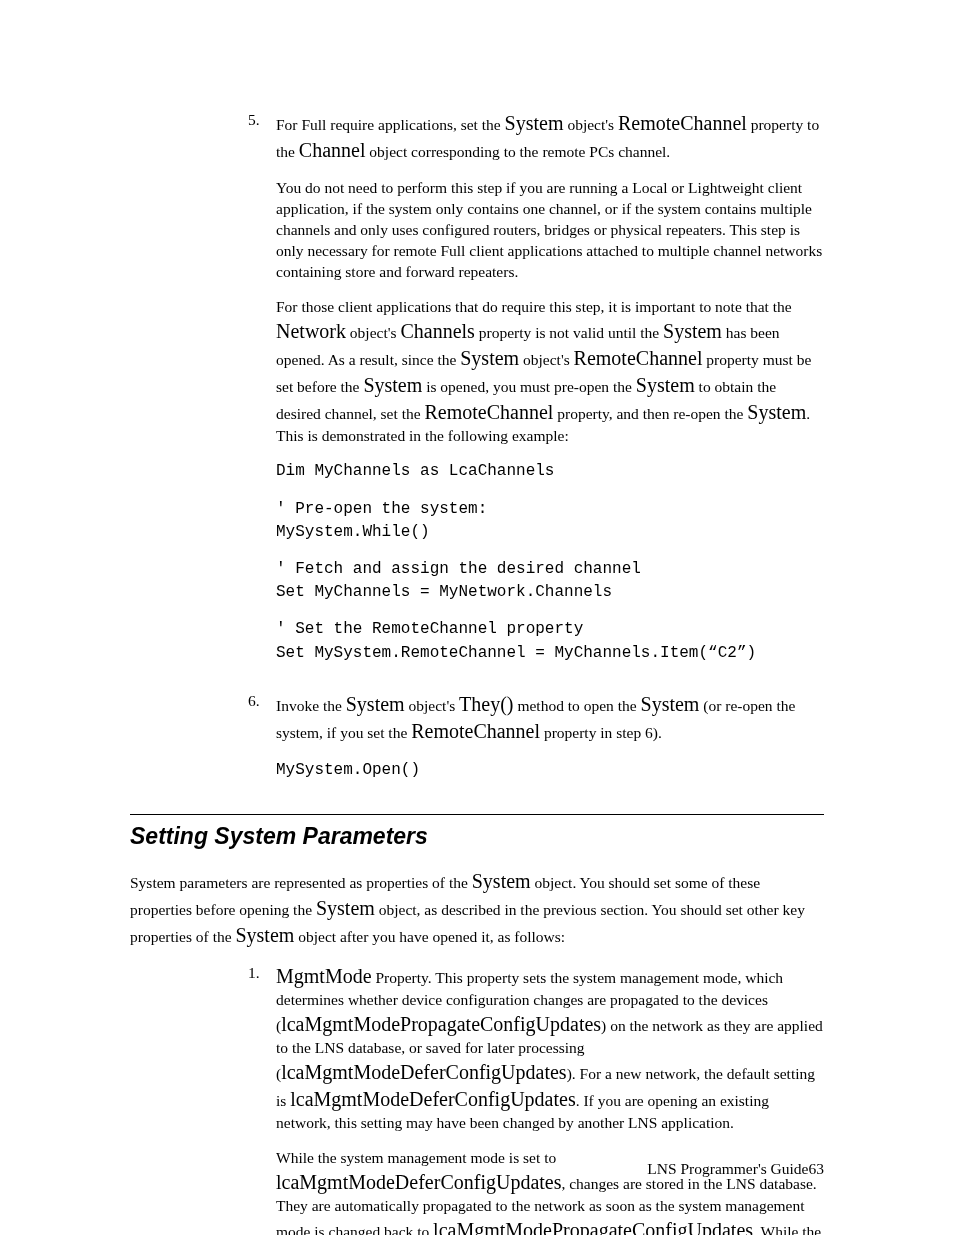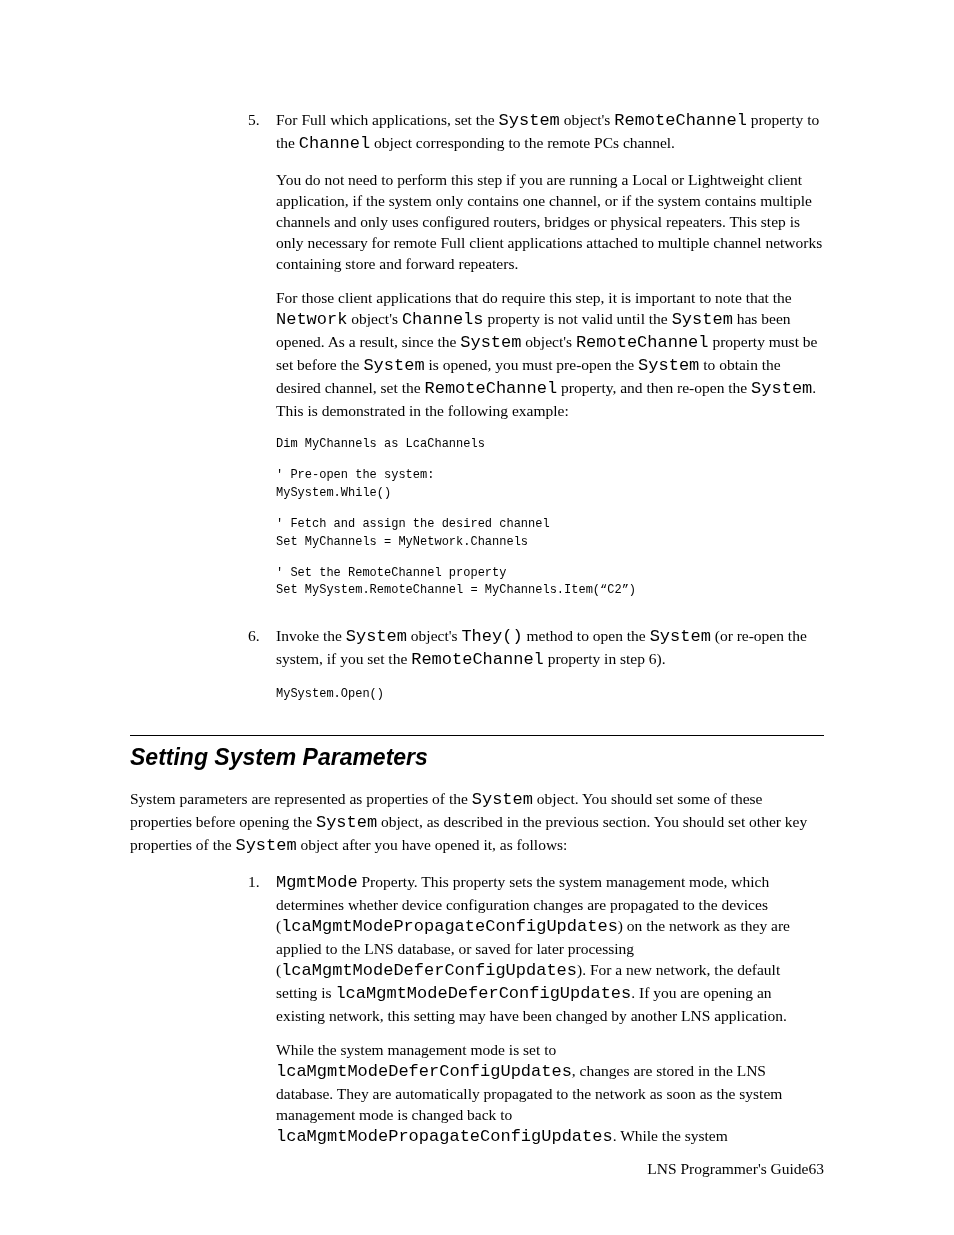--- a/index.html
+++ b/index.html
@@ -11,38 +11,38 @@
   }
   .page {
     width: 954px;
     height: 1235px;
     position: relative;
     box-sizing: border-box;
     padding: 110px 130px 0 130px;
     font-size: 15.5px;
     line-height: 1.35;
   }
-  .mono  { font-family: Liberation Mono, monospace; font-size: 17px; }
+  .mono  { font-family: Liberation Serif, serif; font-size: 20px; }
   .ol-item {
     display: flex;
     margin-bottom: 12px;
   }
   .ol-num {
     width: 28px;
     flex: 0 0 28px;
     text-align: left;
   }
   .ol-body { flex: 1; }
   .para { margin: 0 0 14px 0; }
   .indented-list {
     margin-left: 118px;
   }
   .code-block {
     font-family: 'Courier New', Courier, monospace;
-    font-size: 12px;
+    font-size: 16px;
     white-space: pre;
     margin: 0 0 14px 0;
     line-height: 1.45;
   }
   hr.rule {
     border: none;
     border-top: 1px solid #000;
     margin: 18px 0 6px 0;
   }
   .section-title {
@@ -66,21 +66,21 @@
 <body>
 
 <div class="page">
 
   <div class="indented-list">
 
     <div class="ol-item">
       <div class="ol-num">5.</div>
       <div class="ol-body">
         <p class="para">
-          <span>For Full which applications, set the </span><span class="mono">System</span><span> object's </span><span class="mono">RemoteChannel</span><span> property to the </span><span class="mono">Channel</span><span> object corresponding to the remote PCs channel.</span>
+          <span>For Full require applications, set the </span><span class="mono">System</span><span> object's </span><span class="mono">RemoteChannel</span><span> property to the </span><span class="mono">Channel</span><span> object corresponding to the remote PCs channel.</span>
         </p>
         <p class="para">You do not need to perform this step if you are running a Local or Lightweight client application, if the system only contains one channel, or if the system contains multiple channels and only uses configured routers, bridges or physical repeaters. This step is only necessary for remote Full client applications attached to multiple channel networks containing store and forward repeaters.</p>
         <p class="para">
           <span>For those client applications that do require this step, it is important to note that the </span><span class="mono">Network</span><span> object's </span><span class="mono">Channels</span><span> property is not valid until the </span><span class="mono">System</span><span> has been opened. As a result, since the </span><span class="mono">System</span><span> object's </span><span class="mono">RemoteChannel</span><span> property must be set before the </span><span class="mono">System</span><span> is opened, you must pre-open the </span><span class="mono">System</span><span> to obtain the desired channel, set the </span><span class="mono">RemoteChannel</span><span> property, and then re-open the </span><span class="mono">System</span><span>. This is demonstrated in the following example:</span>
         </p>
         <div class="code-block">Dim MyChannels as LcaChannels</div>
         <div class="code-block">' Pre-open the system:
 MySystem.While()</div>
         <div class="code-block">' Fetch and assign the desired channel
 Set MyChannels = MyNetwork.Channels</div>

